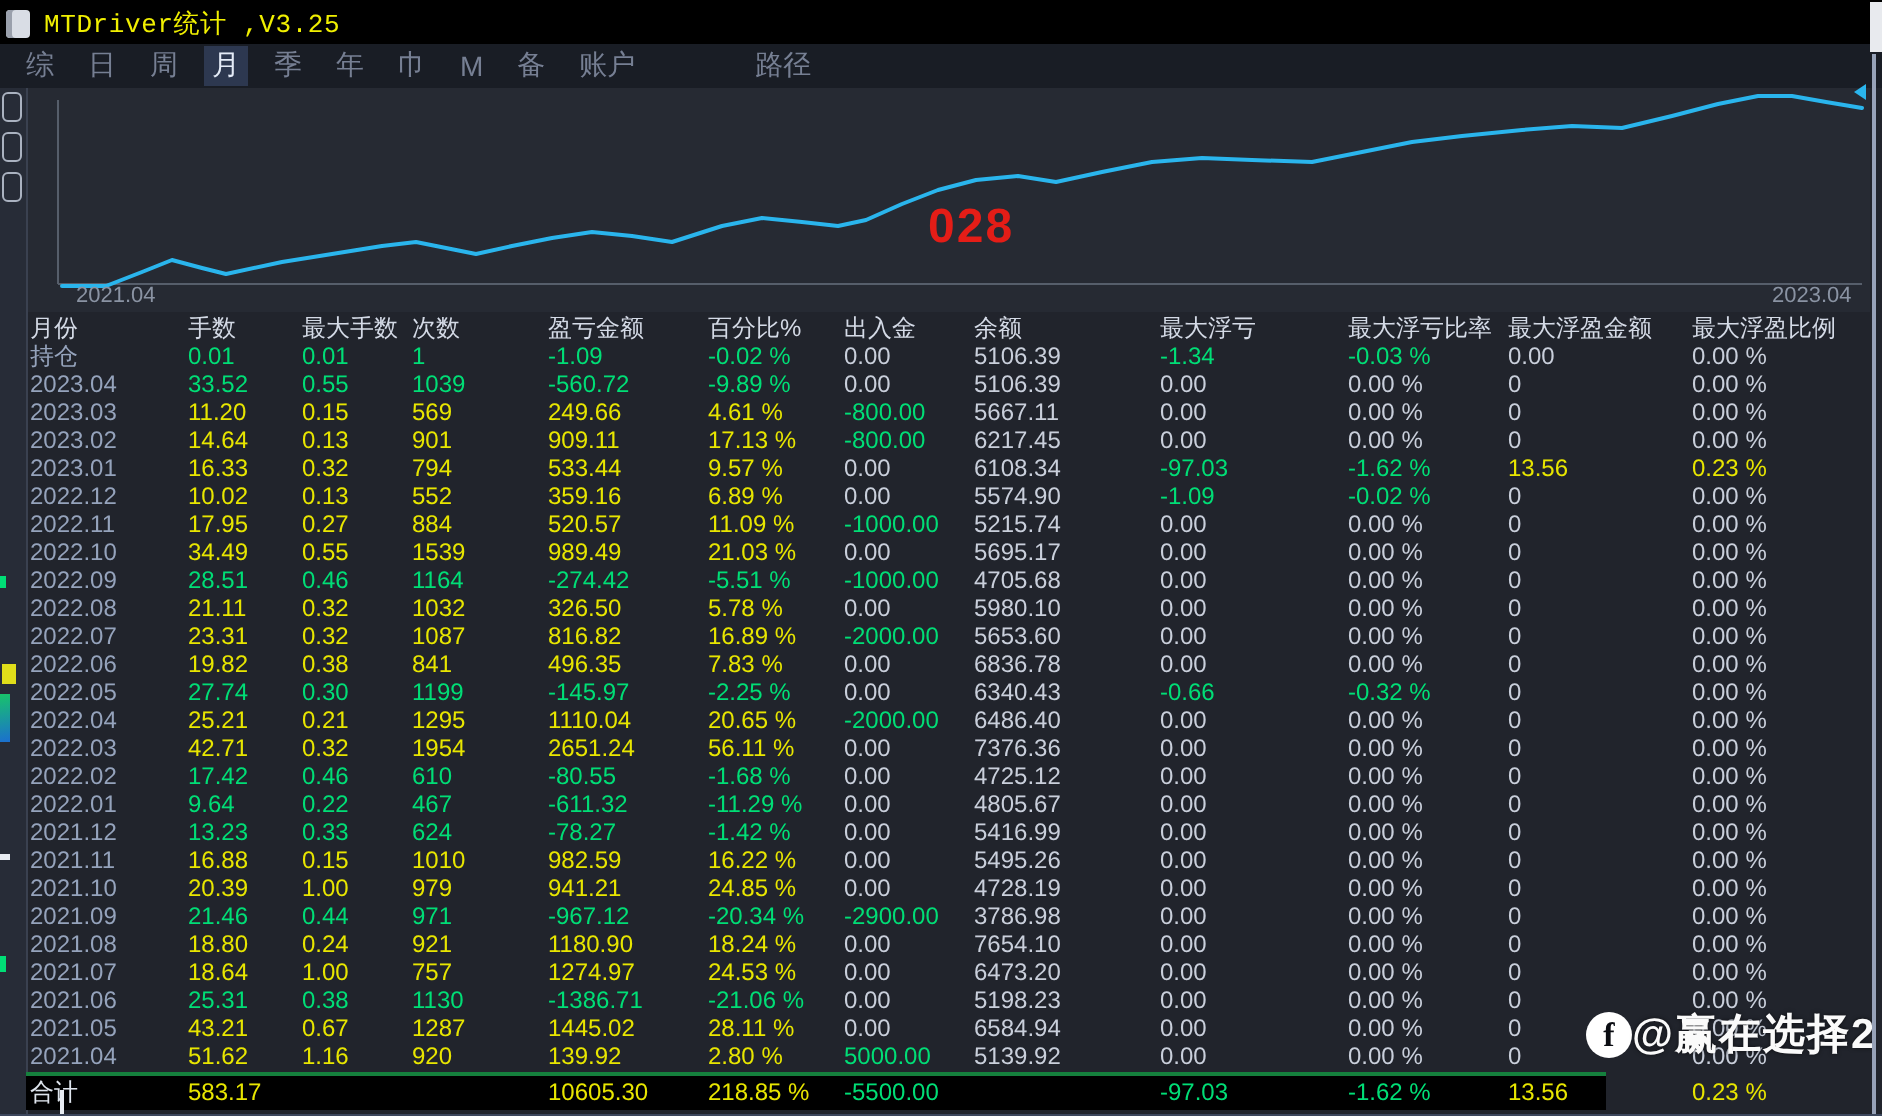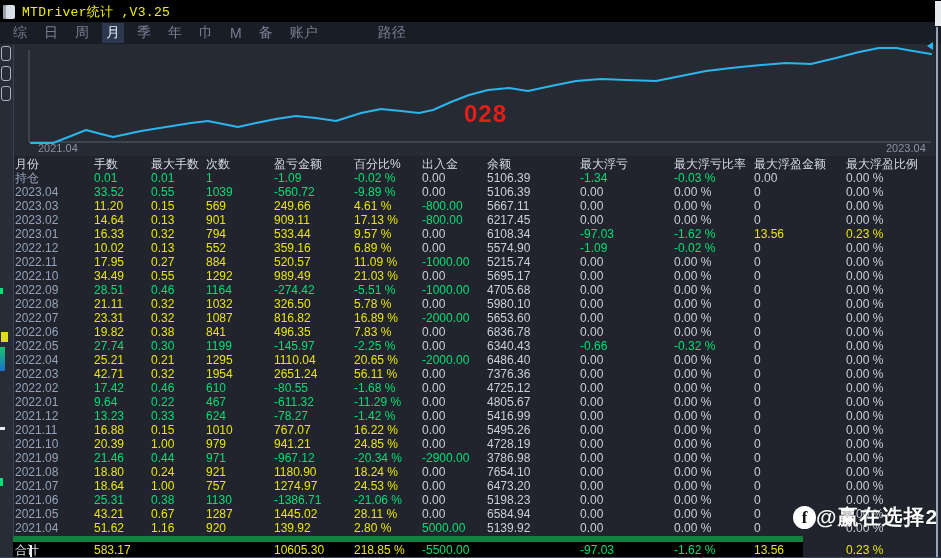--- a/index.html
+++ b/index.html
@@ -27,21 +27,21 @@
   .xlabel.left{left:24px;}
   .xlabel.right{left:872px;}
   .chart-annotation{position:absolute;left:450px;top:56px;font-size:24px;font-weight:bold;color:#e41d17;letter-spacing:1px;}
   .chart-arrow{position:absolute;right:2px;top:-2px;width:0;height:0;border-top:4px solid transparent;border-bottom:4px solid transparent;border-right:6px solid #2ab5ed;}
   
   .table{position:absolute;left:13px;top:157px;width:790px;}
   .trow{display:grid;grid-template-columns:79px 57px 55px 68px 80px 68px 65px 93px 94px 80px 92px 1fr;
         height:14px;line-height:14px;font-size:12px;white-space:nowrap;}
   .trow span{padding-left:2px;overflow:visible;}
   .trow.thead{color:#d4dae6;}
-  .trow-total{background:#000;height:17px;line-height:17px;border-top:6px solid #15803d;margin-top:1px;}
+  .trow-total{background:#000;height:17px;line-height:17px;border-top:2px solid #15803d;margin-top:1px;}
   .c-date{color:#95a3bc;}
   .c-green{color:#00de76;}
   .c-yellow{color:#e8e600;}
   .c-plain{color:#c9cfdb;}
   .c-total-label{color:#dfe5ee;}
   
   .rail-btn{position:absolute;right:0;top:1px;width:6px;height:25px;background:#e8eaee;}
   .rail-line{position:absolute;right:3px;top:27px;bottom:1px;width:2px;background:#97a2b8;}
   .bottom-border{position:absolute;left:0;bottom:0;width:100%;height:1px;background:#3c465c;}
   .caret{position:absolute;left:30px;top:545px;width:2px;height:12px;background:#e8ecf2;}
@@ -209,21 +209,21 @@
         <span class="c-plain">5215.74</span>
         <span class="c-plain">0.00</span>
         <span class="c-plain">0.00 %</span>
         <span class="c-plain">0</span>
         <span class="c-plain">0.00 %</span>
       </div>
       <div class="trow">
         <span class="c-date">2022.10</span>
         <span class="c-yellow">34.49</span>
         <span class="c-yellow">0.55</span>
-        <span class="c-yellow">1292</span>
+        <span class="c-yellow">1539</span>
         <span class="c-yellow">989.49</span>
         <span class="c-yellow">21.03 %</span>
         <span class="c-plain">0.00</span>
         <span class="c-plain">5695.17</span>
         <span class="c-plain">0.00</span>
         <span class="c-plain">0.00 %</span>
         <span class="c-plain">0</span>
         <span class="c-plain">0.00 %</span>
       </div>
       <div class="trow">
@@ -364,21 +364,21 @@
         <span class="c-plain">0.00</span>
         <span class="c-plain">0.00 %</span>
         <span class="c-plain">0</span>
         <span class="c-plain">0.00 %</span>
       </div>
       <div class="trow">
         <span class="c-date">2021.11</span>
         <span class="c-yellow">16.88</span>
         <span class="c-yellow">0.15</span>
         <span class="c-yellow">1010</span>
-        <span class="c-yellow">767.07</span>
+        <span class="c-yellow">982.59</span>
         <span class="c-yellow">16.22 %</span>
         <span class="c-plain">0.00</span>
         <span class="c-plain">5495.26</span>
         <span class="c-plain">0.00</span>
         <span class="c-plain">0.00 %</span>
         <span class="c-plain">0</span>
         <span class="c-plain">0.00 %</span>
       </div>
       <div class="trow">
         <span class="c-date">2021.10</span>

